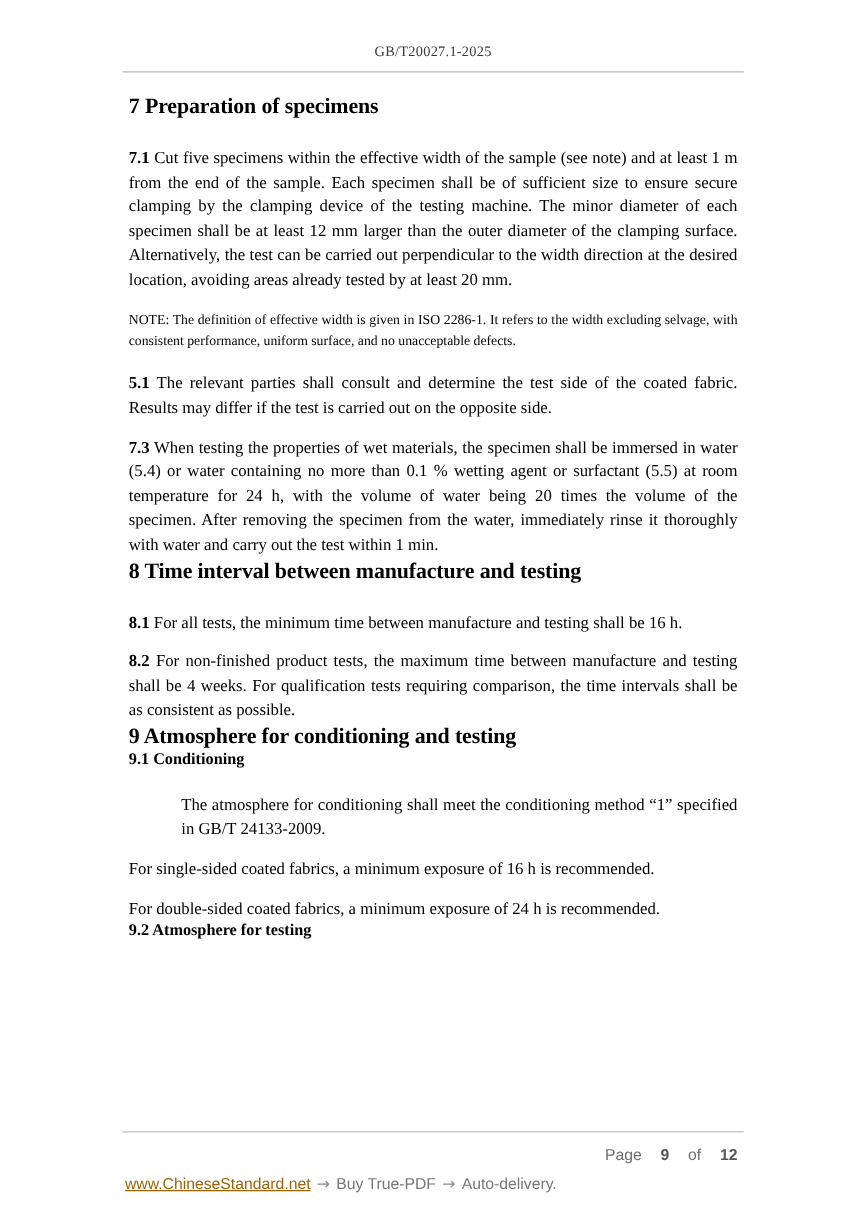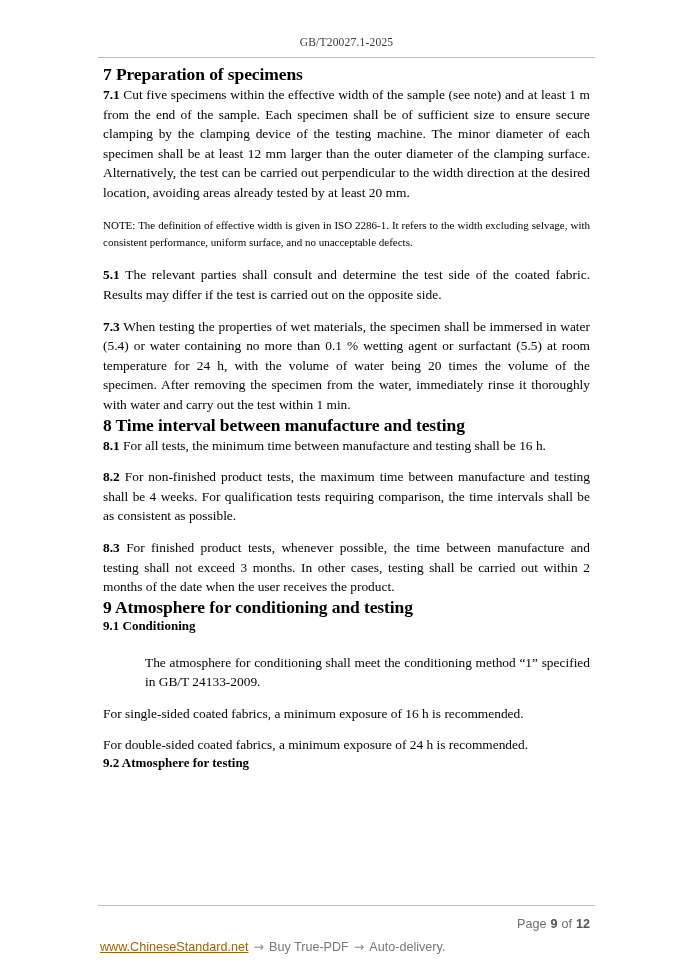--- a/index.html
+++ b/index.html
@@ -46,21 +46,21 @@
     top: 57px;
     left: 98px;
     width: 497px;
     height: 1px;
     background: #b9b9b9;
   }
 
   
   .content {
     position: absolute;
-    top: 64px;
+    top: 74px;
     left: 103px;
     width: 487px;
   }
 
   h1.section {
     font-family: "Liberation Serif", "DejaVu Serif", serif;
     font-size: 17.5px;
     font-weight: bold;
     margin: 0;
     padding: 0;
@@ -87,21 +87,21 @@
     font-size: 13.4px;
     line-height: 19.6px;
     text-align: justify;
     text-justify: inter-word;
     margin: 0;
     padding: 0;
     -webkit-hyphens: none;
     hyphens: none;
   }
   p.para + p.para { margin-top: 12px; }
-  h1.section + p.para { }
+  h1.section + p.para { margin-top: 21px; }
   h2.subsection + p.para { margin-top: 18px; margin-left: 42px; }
 
   p.note {
     font-family: "Liberation Serif", "DejaVu Serif", serif;
     font-size: 11px;
     line-height: 17.4px;
     text-align: justify;
     margin: 14px 0 0 0;
     padding: 0;
   }
@@ -151,21 +151,21 @@
   .footer-right {
     white-space: nowrap;
     margin-right: 2px;
     color: #6e6e6e;
   }
   .footer-right .num {
     font-weight: bold;
     color: #555555;
     margin: 0 3px;
   }
-  .footer-right .word { margin: 0 1px; }
+  .footer-right .word { margin: 0 12px; }
 </style>
 </head>
 <body>
 
 <div class="page">
 
   <div class="doc-header">
     <span class="std-no">GB/T20027.1-2025</span>
   </div>
   <div class="header-rule"></div>
@@ -181,21 +181,20 @@
     <p class="para"><span class="lbl">5.1</span><span> The relevant parties shall consult and determine the test side of the coated fabric. Results may differ if the test is carried out on the opposite side.</span></p>
 
     <p class="para"><span class="lbl">7.3</span><span> When testing the properties of wet materials, the specimen shall be immersed in water (5.4) or water containing no more than 0.1 % wetting agent or surfactant (5.5) at room temperature for 24 h, with the volume of water being 20 times the volume of the specimen. After removing the specimen from the water, immediately rinse it thoroughly with water and carry out the test within 1 min.</span></p>
 
     <h1 class="section sec-8">8 Time interval between manufacture and testing</h1>
 
     <p class="para"><span class="lbl">8.1</span><span> For all tests, the minimum time between manufacture and testing shall be 16 h.</span></p>
 
     <p class="para"><span class="lbl">8.2</span><span> For non-finished product tests, the maximum time between manufacture and testing shall be 4 weeks. For qualification tests requiring comparison, the time intervals shall be as consistent as possible.</span></p>
 
-    <p class="para"><span class="lbl">8.3</span><span> For finished product tests, whenever possible, the time between manufacture and testing shall not exceed 3 months. In other cases, testing shall be carried out within 2 months of the date when the user receives the product.</span></p>
 
     <h1 class="section sec-9">9 Atmosphere for conditioning and testing</h1>
 
     <h2 class="subsection sub-91">9.1 Conditioning</h2>
 
     <p class="para">The atmosphere for conditioning shall meet the conditioning method “1” specified in GB/T 24133-2009.</p>
 
     <p class="para">For single-sided coated fabrics, a minimum exposure of 16 h is recommended.</p>
 
     <p class="para">For double-sided coated fabrics, a minimum exposure of 24 h is recommended.</p>

